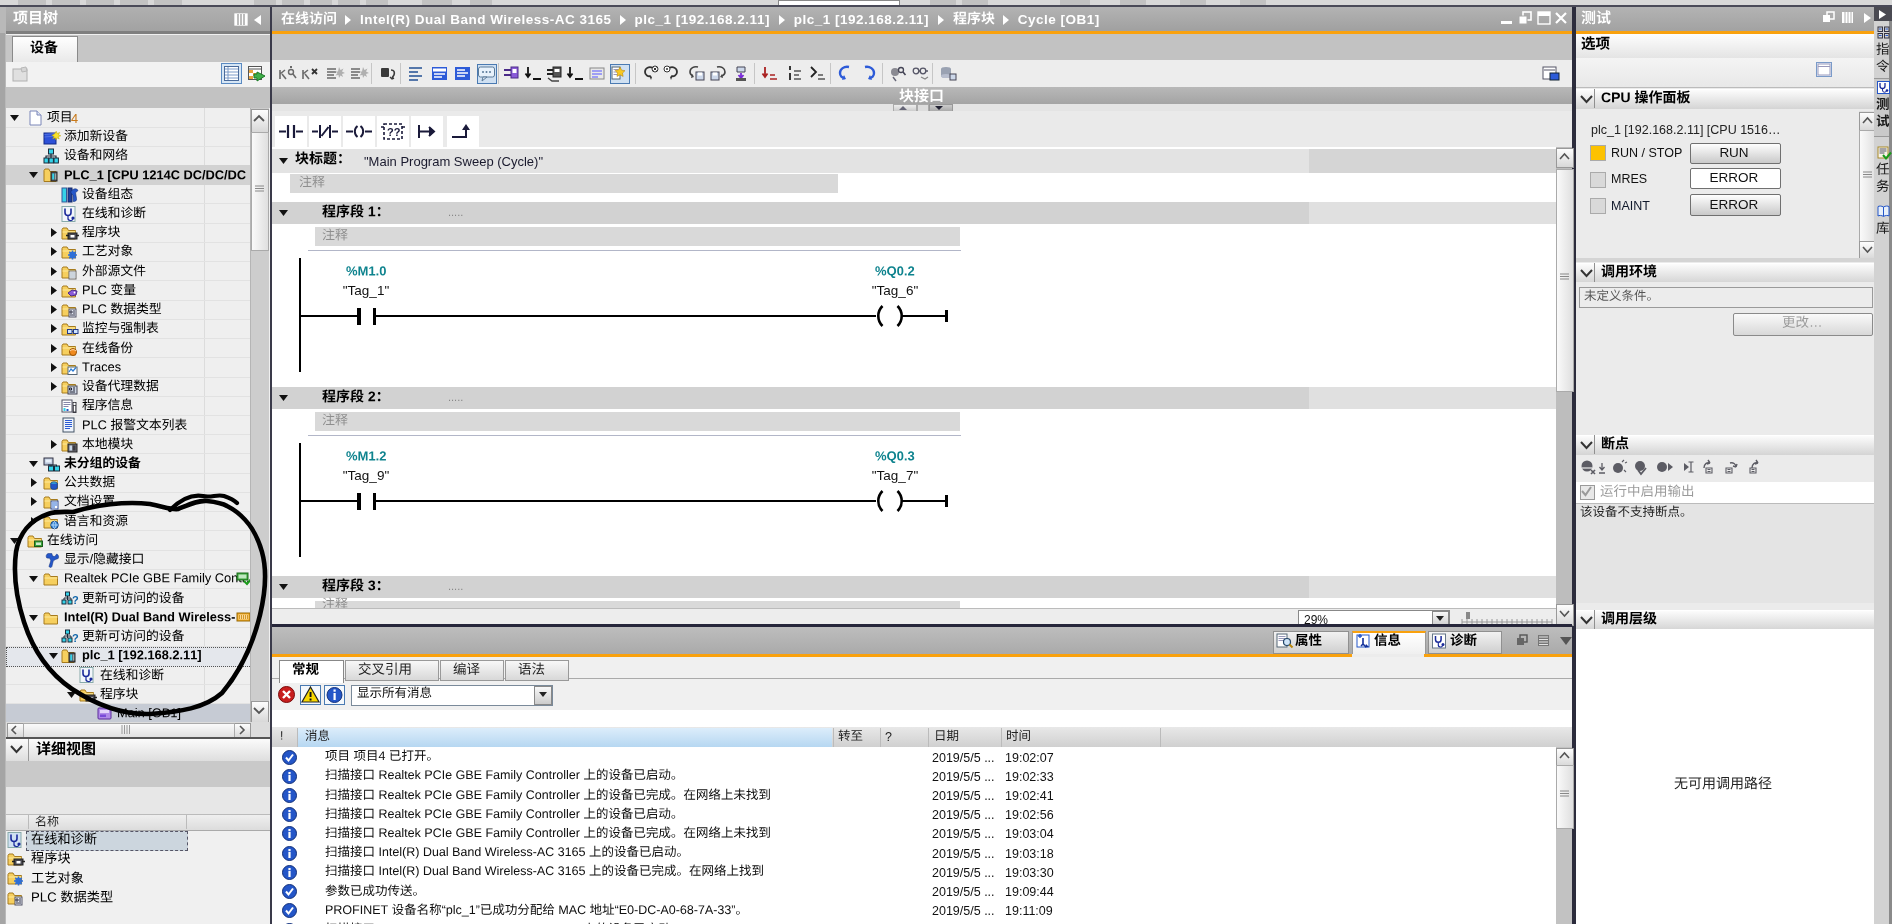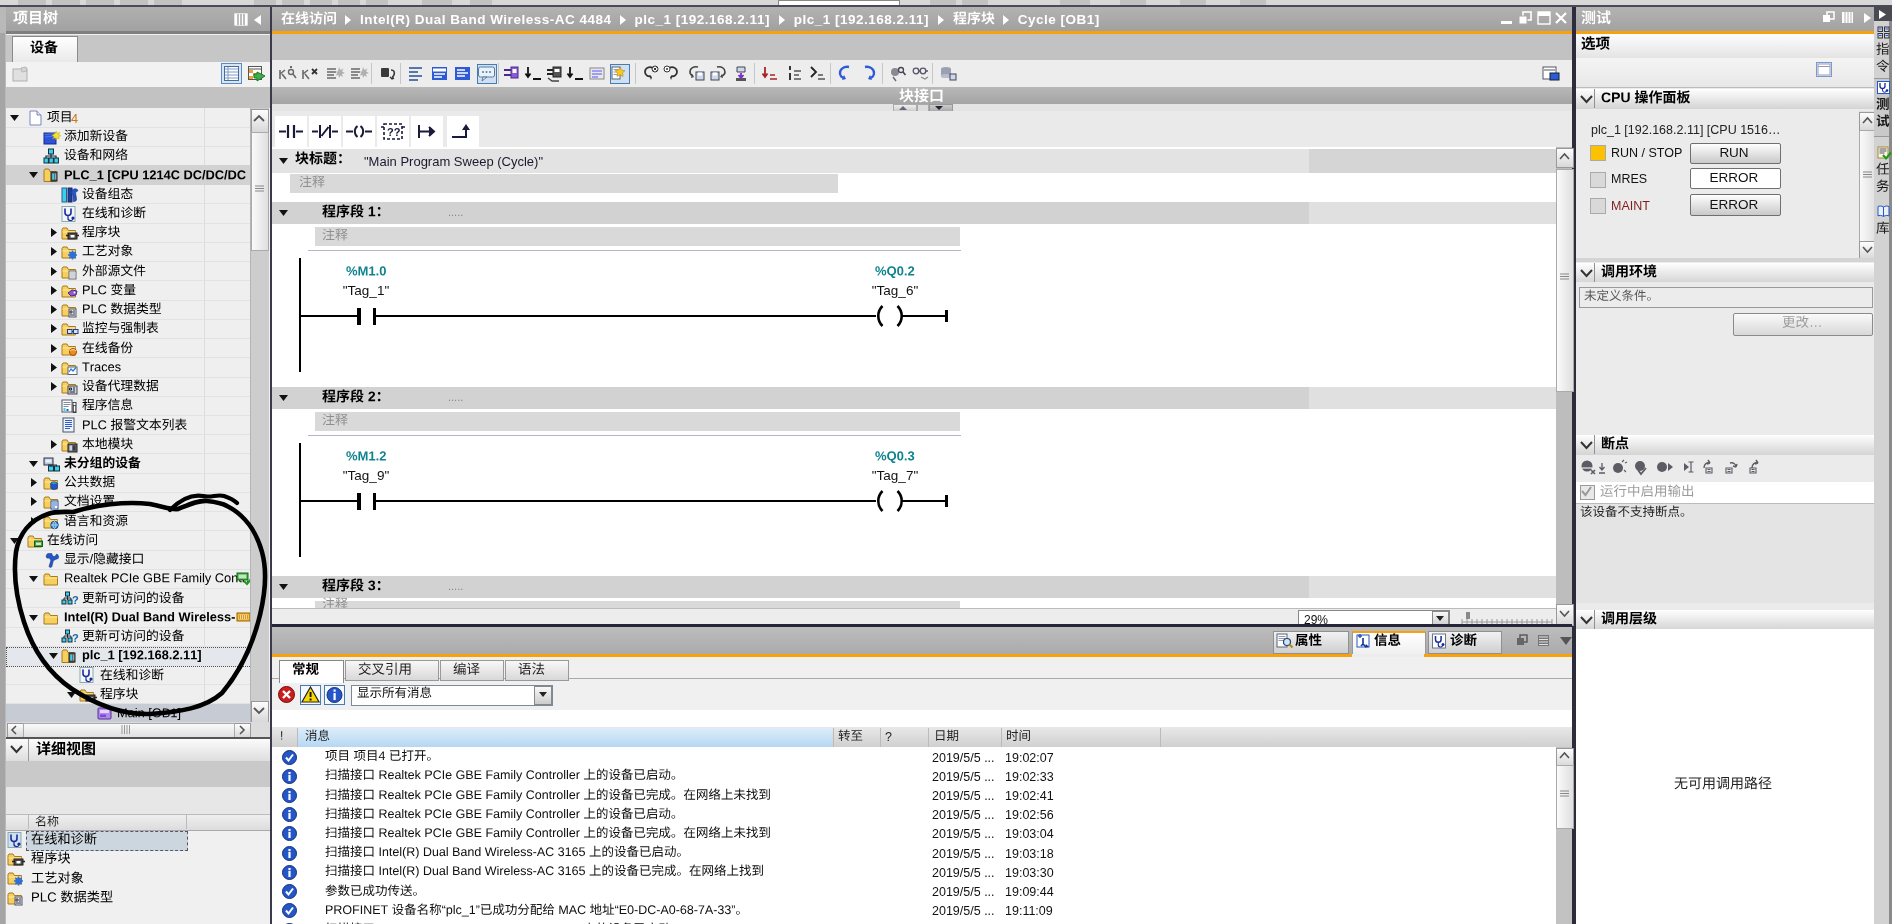--- a/index.html
+++ b/index.html
@@ -1135,21 +1135,21 @@
       <g fill="#fff" transform="translate(0,11.20) scale(0.01400,-0.01400)">
         <use href="#g5728nb" x="0"></use>
         <use href="#g7ebfnb" x="1000"></use>
         <use href="#g8bbfnb" x="2000"></use>
         <use href="#g95eenb" x="3000"></use>
       </g>
     </svg>
     <svg class="t" style="left:345px;top:14.5px" width="6" height="10">
       <path d="M0 0l6 5-6 5z" fill="#fff"></path>
     </svg>
-    <div style="left:360px;top:12px;font:bold 13.5px 'Liberation Sans';color:#fff;letter-spacing:0.5px">Intel(R) Dual Band Wireless-AC 4484</div>
+    <div style="left:360px;top:12px;font:bold 13.5px 'Liberation Sans';color:#fff;letter-spacing:0.5px">Intel(R) Dual Band Wireless-AC 3165</div>
     <svg class="t" style="left:619.555px;top:14.5px" width="6" height="10">
       <path d="M0 0l6 5-6 5z" fill="#fff"></path>
     </svg>
     <div style="left:634.555px;top:12px;font:bold 13.5px 'Liberation Sans';color:#fff;letter-spacing:0.5px">plc_1 [192.168.2.11]</div>
     <svg class="t" style="left:778.643px;top:14.5px" width="6" height="10">
       <path d="M0 0l6 5-6 5z" fill="#fff"></path>
     </svg>
     <div style="left:793.643px;top:12px;font:bold 13.5px 'Liberation Sans';color:#fff;letter-spacing:0.5px">plc_1 [192.168.2.11]</div>
     <svg class="t" style="left:937.731px;top:14.5px" width="6" height="10">
       <path d="M0 0l6 5-6 5z" fill="#fff"></path>
@@ -2270,21 +2270,21 @@
         <use href="#g677fnb" x="5389"></use>
       </g>
     </svg>
     <div style="position:absolute;left:1576px;top:109px;width:298px;height:153px;background:#ebebeb;"></div>
     <div style="left:1591px;top:123px;font:12.5px 'Liberation Sans';color:#222">plc_1 [192.168.2.11] [CPU 1516…</div>
     <div style="position:absolute;left:1590px;top:145px;width:14px;height:14px;background:#fcc200;border:1px solid #aaa;"></div>
     <div style="position:absolute;left:1590px;top:171.5px;width:14px;height:14px;background:#d9d9d9;border:1px solid #aaa;"></div>
     <div style="position:absolute;left:1590px;top:198px;width:14px;height:14px;background:#d9d9d9;border:1px solid #aaa;"></div>
     <div style="left:1611px;top:145.5px;font:12.5px 'Liberation Sans';color:#111">RUN / STOP</div>
     <div style="left:1611px;top:172px;font:12.5px 'Liberation Sans';color:#111">MRES</div>
-    <div style="left:1611px;top:198.5px;font:12.5px 'Liberation Sans';color:#7f1d1d">MAINT</div>
+    <div style="left:1611px;top:198.5px;font:12.5px 'Liberation Sans';color:#0f172a">MAINT</div>
     <div style="position:absolute;left:1690px;top:142.5px;width:89px;height:19.5px;background:linear-gradient(#fefefe,#c9c9c9);border:1px solid #707070;border-radius:2px;"></div>
     <div style="left:1734px;top:145px;font:13.5px 'Liberation Sans';color:#111;transform:translateX(-50%)">RUN</div>
     <div style="position:absolute;left:1690px;top:167.5px;width:89px;height:19.5px;background:#fff;border:1px solid #707070;border-radius:2px;"></div>
     <div style="left:1734px;top:170px;font:13.5px 'Liberation Sans';color:#111;transform:translateX(-50%)">ERROR</div>
     <div style="position:absolute;left:1690px;top:194px;width:89px;height:19.5px;background:linear-gradient(#fefefe,#c9c9c9);border:1px solid #707070;border-radius:2px;"></div>
     <div style="left:1734px;top:196.5px;font:13.5px 'Liberation Sans';color:#111;transform:translateX(-50%)">ERROR</div>
     <div style="position:absolute;left:1859px;top:111px;width:16px;height:147px;background:#e0e0e0;"></div>
     <div style="position:absolute;left:1859px;top:112px;width:16px;height:17px;background:linear-gradient(#fdfdfd,#d8d8d8);border:1px solid #999;"></div>
     <svg class="t" style="left:1862.5px;top:117px" width="9" height="7">
       <path d="M0 6l4.5-5 4.5 5" stroke="#555" stroke-width="1.6" fill="none"></path>

